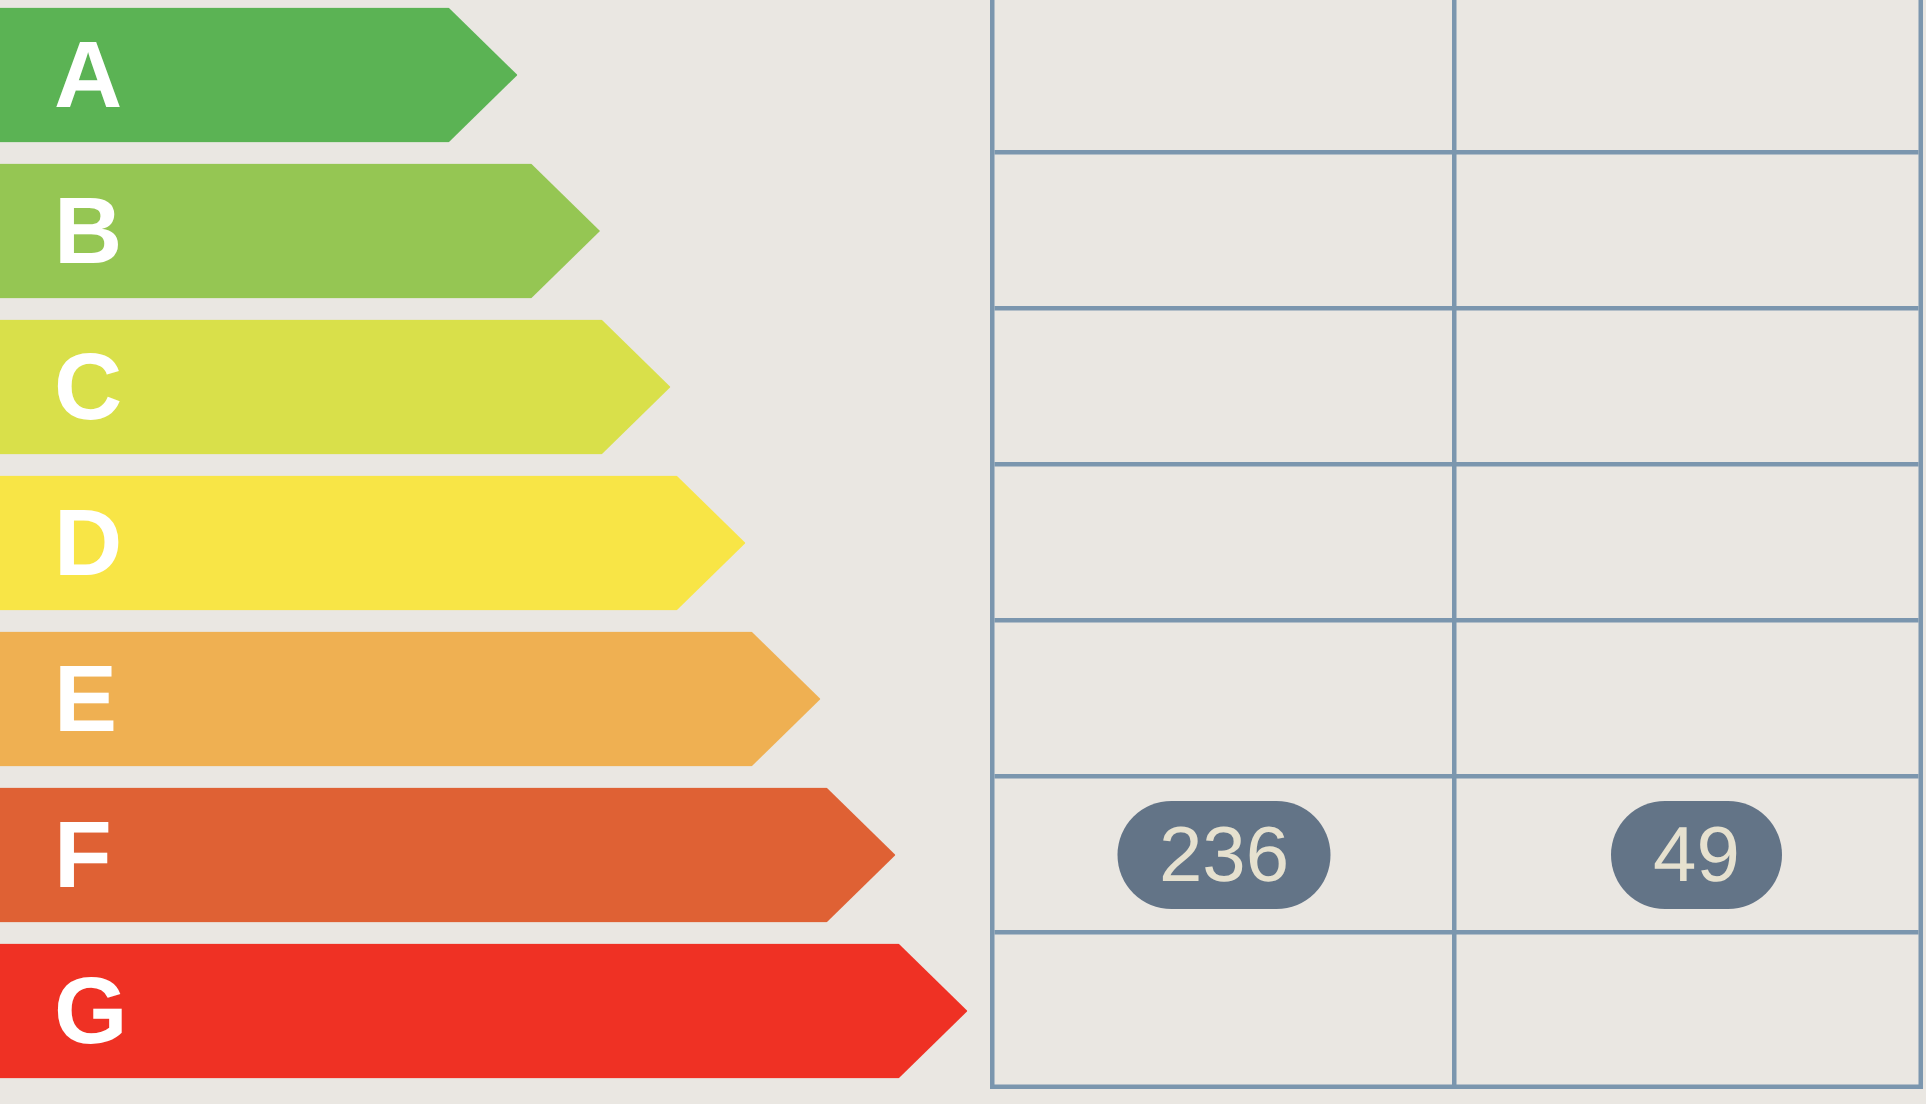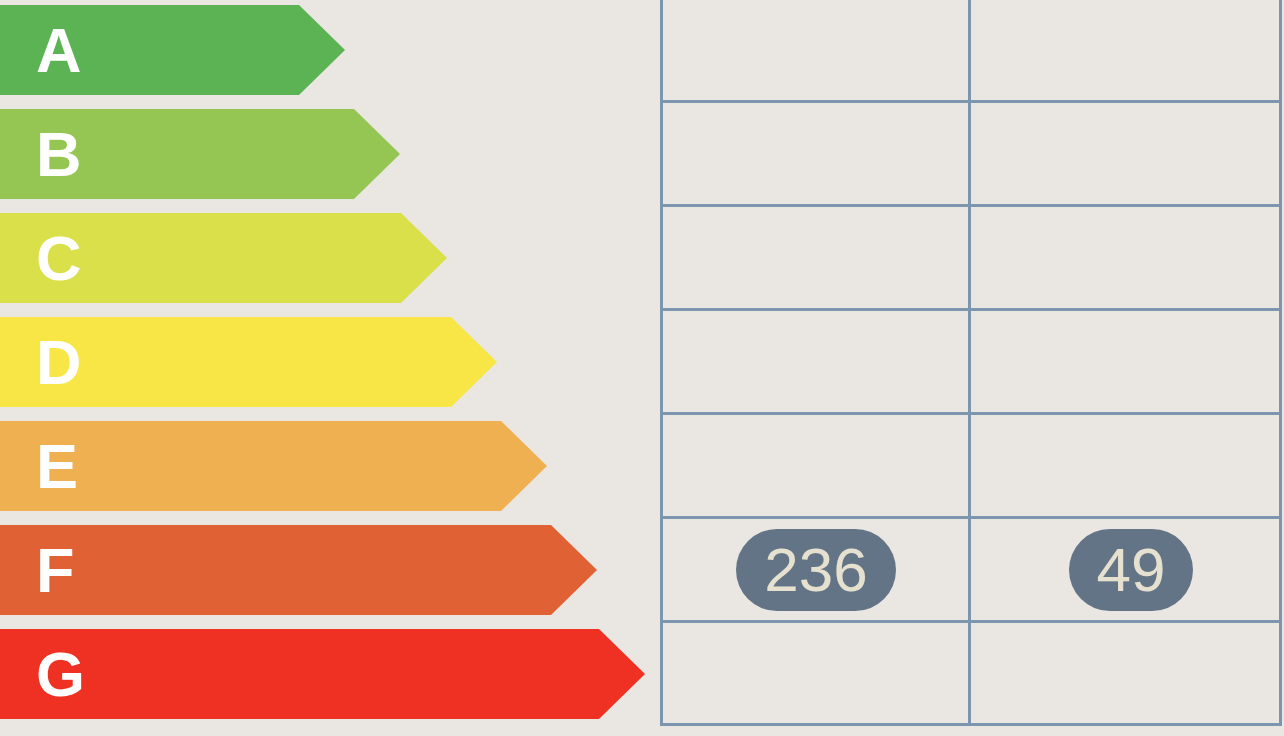--- a/index.html
+++ b/index.html
@@ -97,21 +97,21 @@
   .grid-cell.col-left  { left: 0;     width: 306px; }
   .grid-cell.col-right { left: 308px; width: 320px; }
 
   .score-badge {
     display: inline-block;
     min-width: 96px;
     padding: 10px 28px;
     border-radius: 44px;
     background: #637487;
     color: #e6e1cf;
-    font-size: 62px;
+    font-size: 52px;
     line-height: 1.0;
     text-align: left;
     font-family: "Liberation Sans", sans-serif;
     font-weight: normal;
     box-sizing: border-box;
   }
 </style>
 </head>
 <body>
 

